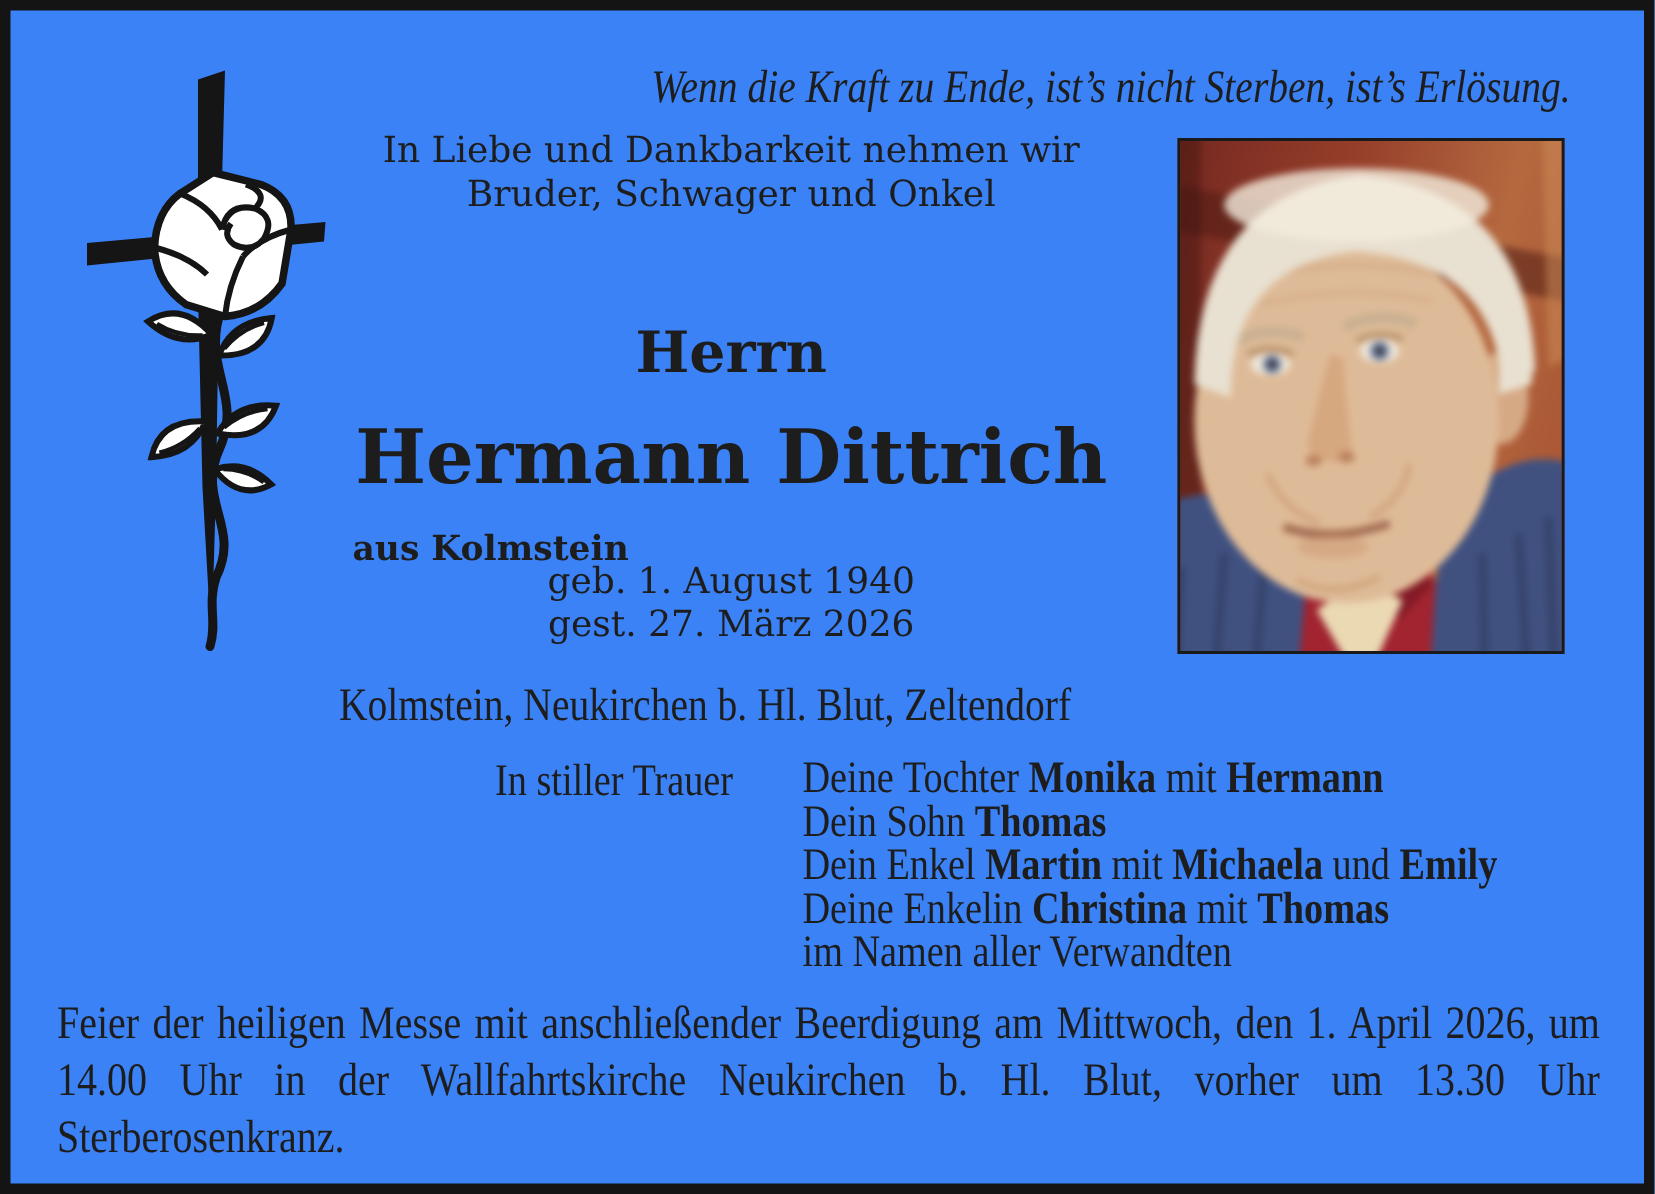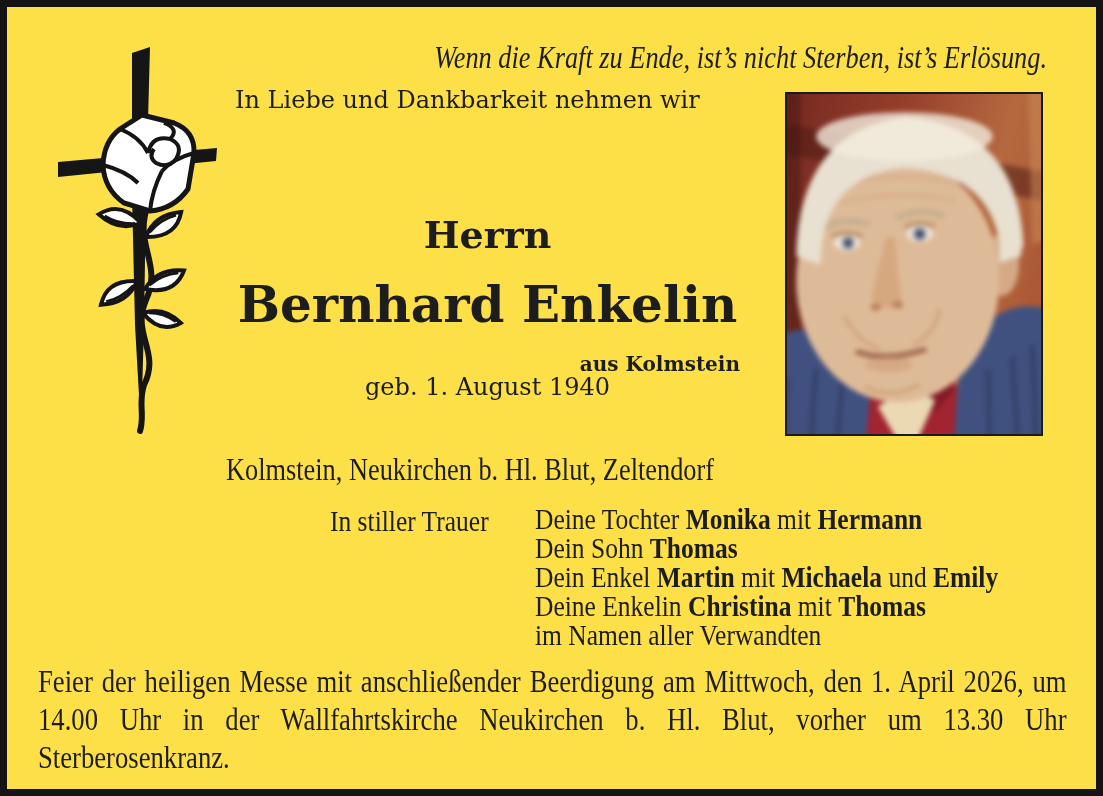--- a/index.html
+++ b/index.html
@@ -1,32 +1,32 @@
 <!DOCTYPE html>
 <html><head>
 <meta charset="utf-8">
 <style>
   html,body{margin:0;padding:0;width:1103px;height:796px;overflow:hidden;background:#fcfcfa;}
-  .sheet{position:absolute;inset:0;background:#fde047;}
+  .sheet{position:absolute;inset:0;background:#3b82f6;}
   .frame{position:absolute;inset:0;border:7px solid #141414;pointer-events:none;z-index:50;}
   .txt{color:#1d1d1d;}
   
   .wide{font-family:"DejaVu Serif",serif;}
   
   .cond{font-family:"Liberation Serif",serif;}
   .quote{position:absolute;top:40px;right:56px;font-size:31px;font-style:italic;
          transform:scaleX(.85);transform-origin:100% 0;white-space:nowrap;}
-  .intro{position:absolute;left:235px;top:86px;width:505px;
+  .intro{position:absolute;left:235px;top:86px;width:505px;text-align:center;
          font-size:24px;line-height:28.5px;}
   .salutation{position:absolute;left:235px;top:216px;width:505px;text-align:center;
          font-weight:bold;font-size:38px;line-height:1;}
   .name{position:absolute;left:235px;top:280px;width:505px;text-align:center;
          font-weight:bold;font-size:50px;line-height:1;}
-  .origin{position:absolute;left:235px;top:352px;width:505px;text-align:right;
-         font-weight:bold;font-size:20px;}
+  .origin{position:absolute;left:235px;top:352px;width:505px;text-align:left;
+         font-weight:bold;font-size:23px;}
   .dates{position:absolute;left:235px;top:373px;width:505px;text-align:center;
          font-size:24px;line-height:28.5px;}
   .places{position:absolute;left:165px;top:452px;width:610px;text-align:center;
          font-size:31px;transform:scaleX(.85);transform-origin:50% 0;white-space:nowrap;}
   .mourning-label{position:absolute;left:330px;top:504px;font-size:30px;
          transform:scaleX(.85);transform-origin:0 0;white-space:nowrap;}
   .mourners{position:absolute;left:535px;top:504px;width:640px;font-size:30px;line-height:29px;
          transform:scaleX(.85);transform-origin:0 0;white-space:nowrap;}
   .mourners b{font-weight:bold;}
   .funeral{position:absolute;left:38px;top:663px;width:1196px;font-size:31px;line-height:38px;
@@ -140,28 +140,30 @@
       <path d="M84,278 Q108,290 134,276" stroke="#c09467" stroke-width="4" fill="none" opacity="0.5"></path>
 
       <path d="M22,160 Q24,46 122,34 Q224,44 228,152 L208,162 Q204,86 120,80 Q44,88 44,168 Z" fill="#e8e0d1"></path>
       <path d="M208,100 Q228,120 226,160 L206,166 Q208,128 196,106 Z" fill="#e8e0d1"></path>
       <ellipse cx="120" cy="52" rx="80" ry="22" fill="#f2ecdf" opacity="0.8"></ellipse>
     </svg>
   </div>
 
   <div class="intro wide">
     <div>In Liebe und Dankbarkeit nehmen wir</div>
+    <div>Bruder, Schwager und Onkel</div>
   </div>
 
   <div class="salutation wide">Herrn</div>
-  <div class="name wide">Bernhard Enkelin</div>
+  <div class="name wide">Hermann Dittrich</div>
   <div class="origin wide">aus Kolmstein</div>
 
   <div class="dates wide">
     <div>geb. 1. August 1940</div>
+    <div>gest. 27. März 2026</div>
   </div>
 
   <div class="places cond">Kolmstein, Neukirchen b. Hl. Blut, Zeltendorf</div>
 
   <div class="mourning-label cond">In stiller Trauer</div>
 
   <div class="mourners cond">
     <div><span>Deine Tochter </span><b>Monika</b><span> mit </span><b>Hermann</b></div>
     <div><span>Dein Sohn </span><b>Thomas</b></div>
     <div><span>Dein Enkel </span><b>Martin</b><span> mit </span><b>Michaela</b><span> und </span><b>Emily</b></div>

